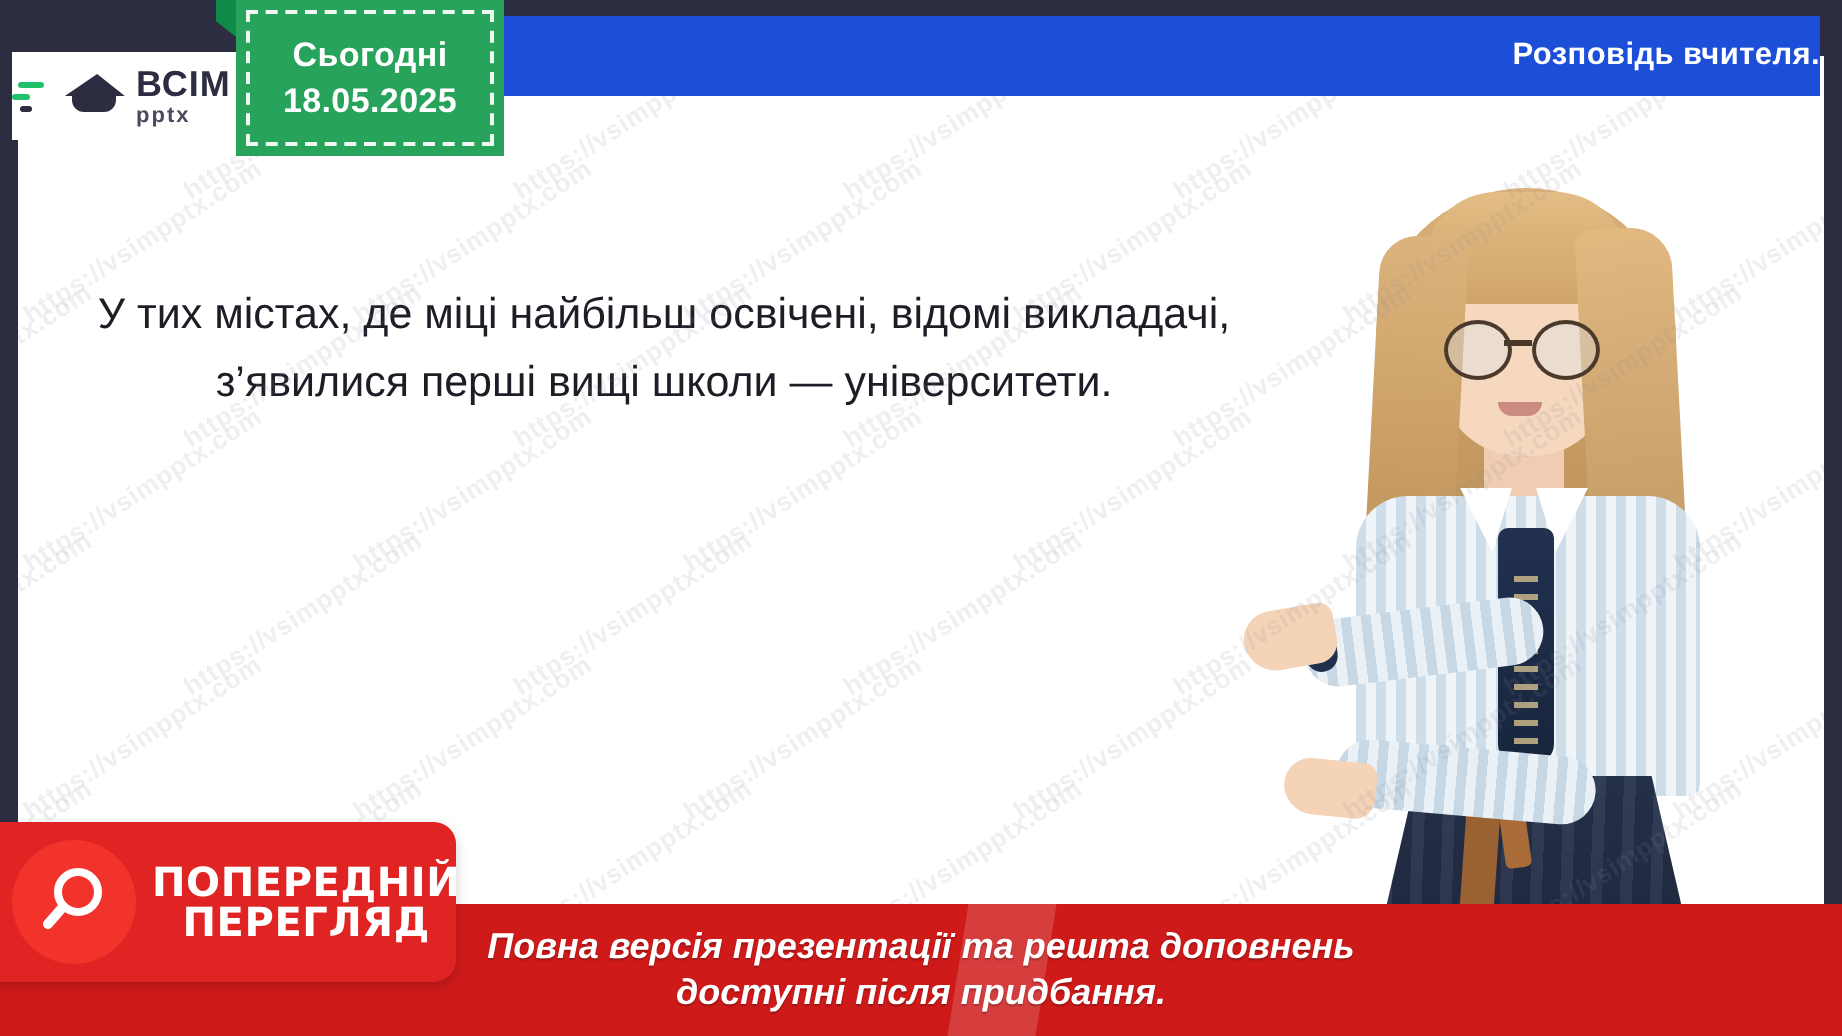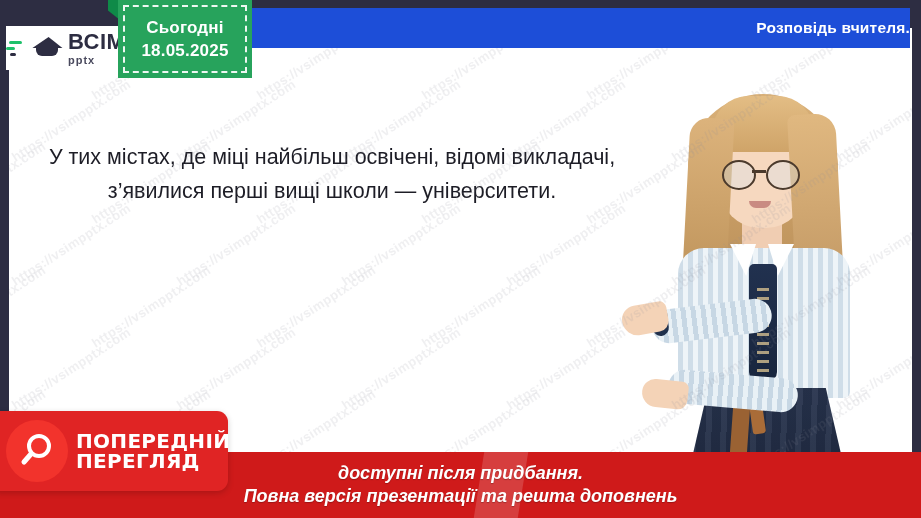--- a/index.html
+++ b/index.html
@@ -50,21 +50,21 @@
   .logo-dashes i:nth-child(1){width:13px;left:3px;top:6px;}
   .logo-dashes i:nth-child(2){width:9px;left:0px;top:12px;}
   .logo-dashes i:nth-child(3){width:6px;left:4px;top:18px;background:#2d2d42;}
   .logo-cap{position:relative;width:30px;height:30px;flex:none;}
   .logo-cap .cap1{position:absolute;left:0;top:4px;width:0;height:0;
       border-left:15px solid transparent;border-right:15px solid transparent;
       border-bottom:11px solid #2d2d42;transform:skewX(-6deg);}
   .logo-cap .cap2{position:absolute;left:3px;top:14px;width:22px;height:9px;
       background:#2d2d42;border-radius:0 0 6px 6px;}
   .logo-text{display:flex;flex-direction:column;line-height:1;}
-  .logo-text .l1{font-size:22px;font-weight:700;color:#2d2d42;letter-spacing:.5px;}
+  .logo-text .l1{font-size:18px;font-weight:700;color:#2d2d42;letter-spacing:.5px;}
   .logo-text .l2{font-size:11px;font-weight:600;color:#4a4a5e;letter-spacing:1px;margin-top:2px;}
 
   
   .today{
     position:absolute;left:108px;top:-2px;width:144px;height:82px;z-index:10;
   }
   .today-fold{
     position:absolute;left:0;top:0;width:22px;height:30px;
     background:#0f8a48;
     clip-path:polygon(0 0,100% 0,100% 100%,0 42%);
@@ -153,21 +153,21 @@
   .preview-badge{
     position:absolute;left:-12px;top:411px;width:222px;height:80px;z-index:12;
     background:#e02424;border-radius:11px;
     display:flex;align-items:center;gap:8px;padding-left:18px;
     box-shadow:0 2px 6px rgba(0,0,0,.18);
   }
   .pv-circle{
     width:62px;height:62px;border-radius:50%;flex:none;
     background:#f2332c;display:flex;align-items:center;justify-content:center;
   }
-  .pv-lines{display:flex;flex-direction:column;line-height:1.02;}
+  .pv-lines{display:flex;flex-direction:column;line-height:1.02;text-align:center;}
   .pv-lines span{color:#fff;font-size:20px;font-weight:700;letter-spacing:.3px;
     font-family:"DejaVu Sans",sans-serif;}
 
   
   .bottom-banner{
     position:absolute;left:0;right:0;bottom:0;height:66px;z-index:11;
     background:#cf1a1a;
     display:flex;flex-direction:column;align-items:center;justify-content:center;gap:2px;
   }
   .bottom-banner:before{
@@ -312,22 +312,22 @@
 
   <div class="today">
     <div class="today-fold"></div>
     <div class="today-body">
       <span class="today-line">Сьогодні</span>
       <span class="today-line">18.05.2025</span>
     </div>
   </div>
 
   <div class="bottom-banner">
+    <div class="bb-line">Повна версія презентації та решта доповнень</div>
     <div class="bb-line">доступні після придбання.</div>
-    <div class="bb-line">Повна версія презентації та решта доповнень</div>
   </div>
 
   <div class="preview-badge">
     <div class="pv-circle">
       <svg width="40" height="40" viewBox="0 0 40 40" aria-hidden="true">
         <circle cx="22" cy="15" r="10" fill="none" stroke="#ffffff" stroke-width="4"></circle>
         <line x1="14" y1="23" x2="7" y2="31" stroke="#ffffff" stroke-width="5" stroke-linecap="round"></line>
       </svg>
     </div>
     <div class="pv-lines">

